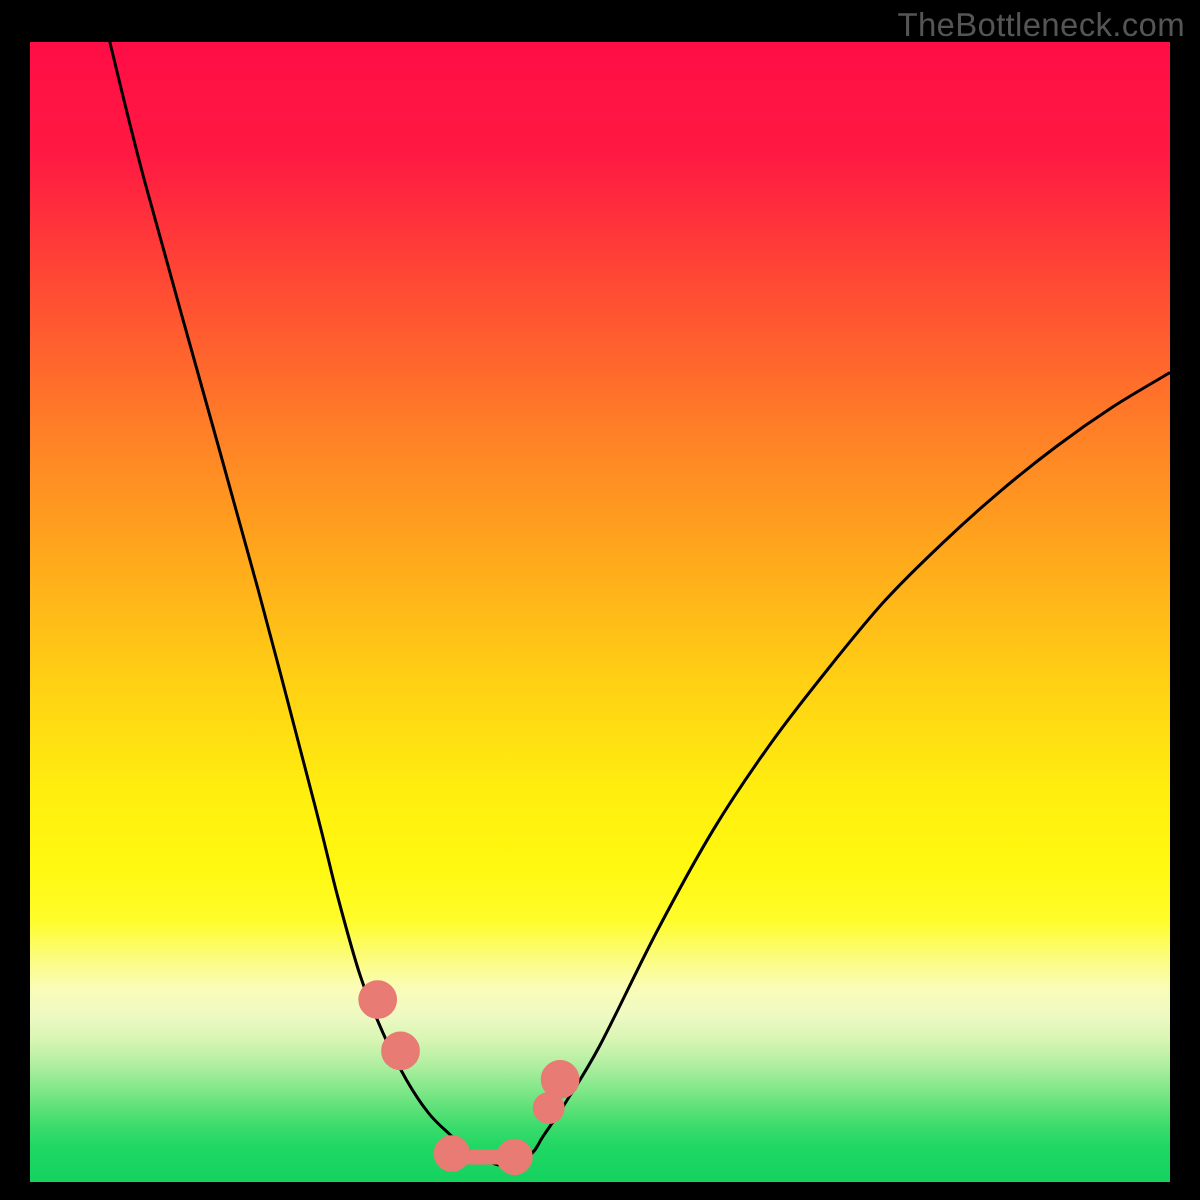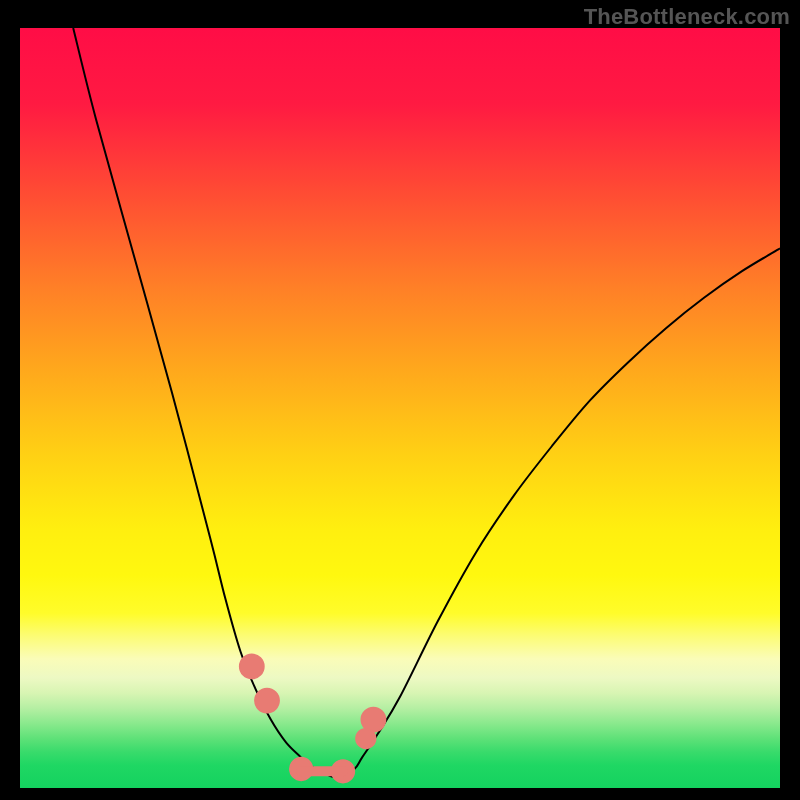--- a/index.html
+++ b/index.html
@@ -15,21 +15,21 @@
     width: 800px;
     height: 800px;
     background: #000;
   }
   .watermark {
     position: absolute;
     top: 4px;
     right: 10px;
     font-family: Arial, Helvetica, sans-serif;
     font-size: 22px;
-    font-weight: 700;
+    font-weight: 400;
     color: #555555;
     letter-spacing: 0.2px;
     z-index: 10;
   }
   .plot-frame {
     position: absolute;
     left: 20px;
     top: 28px;
     width: 760px;
     height: 760px;

